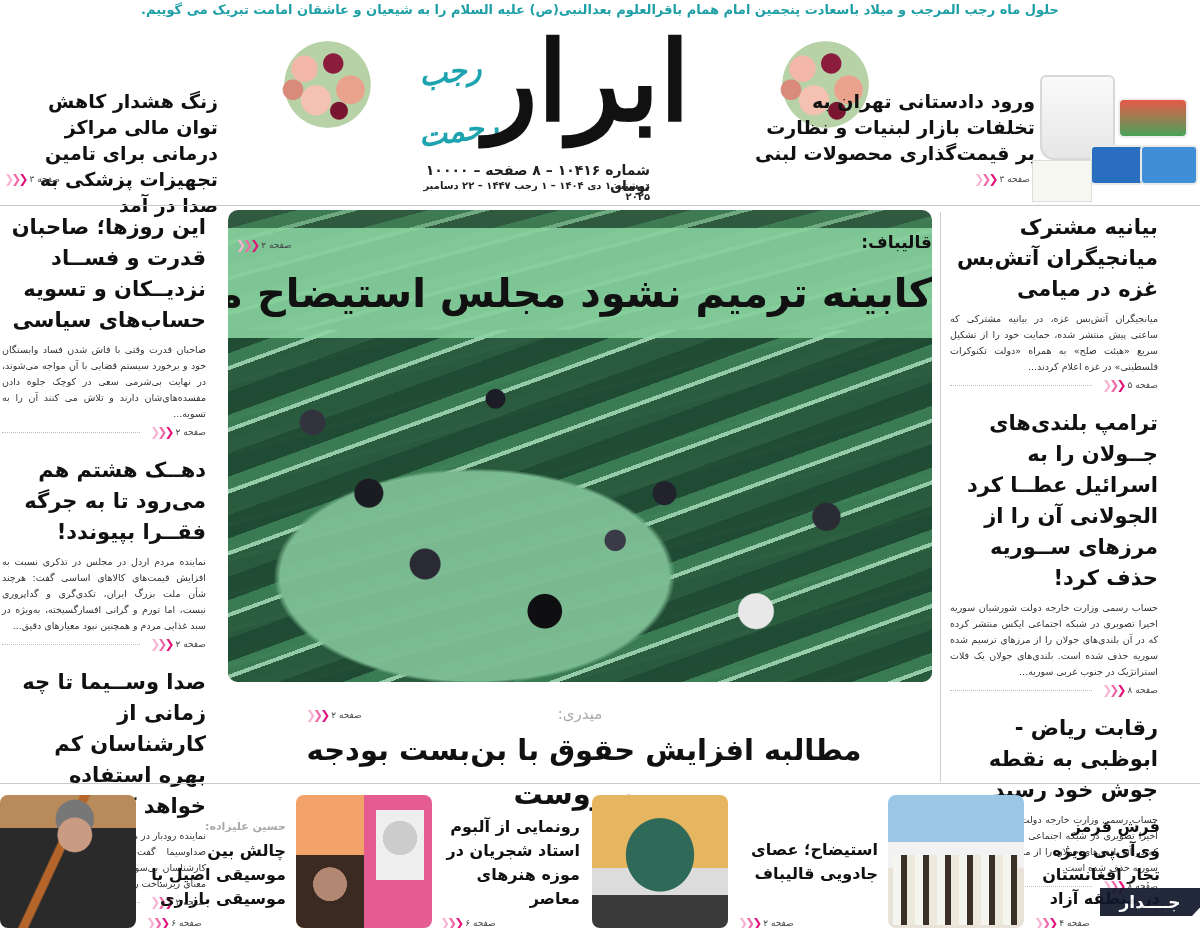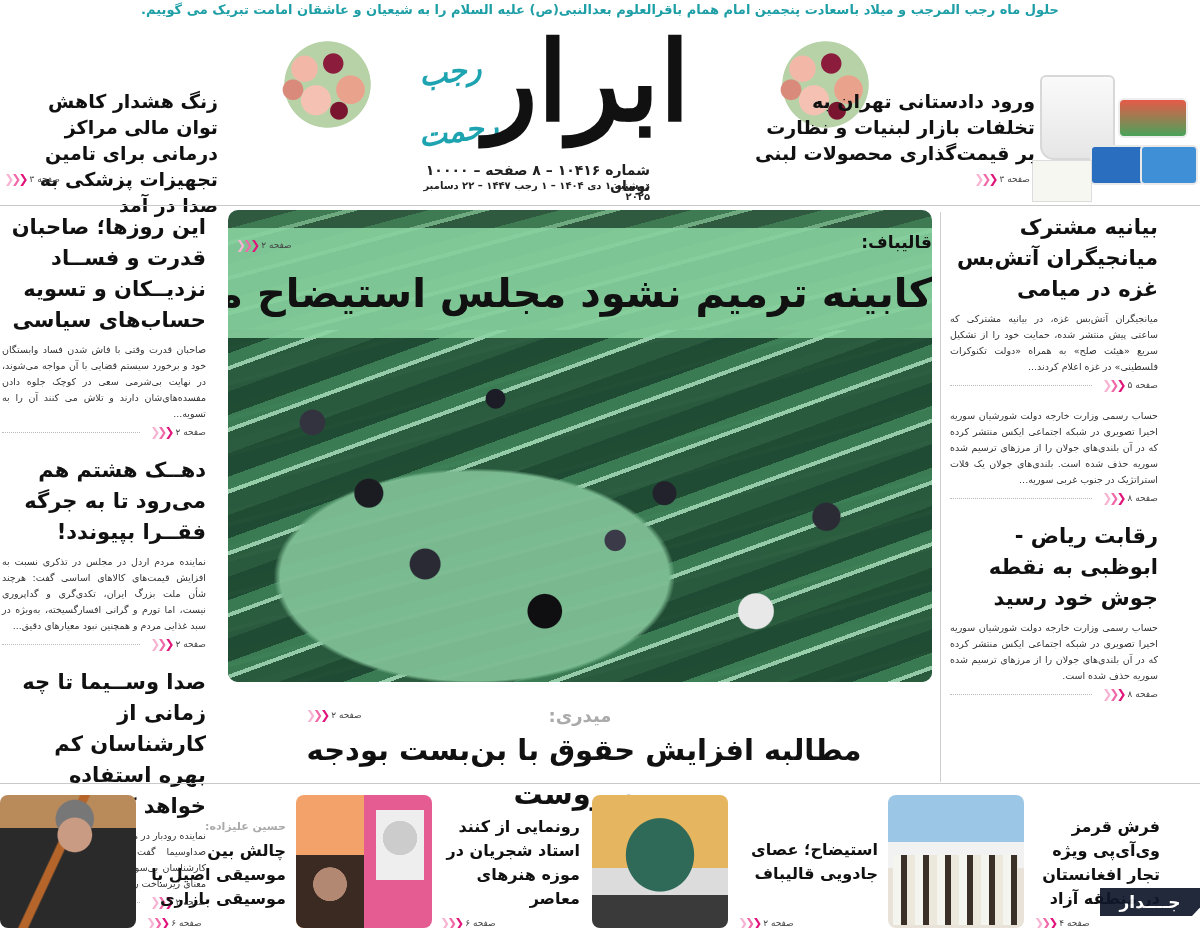--- a/index.html
+++ b/index.html
@@ -80,21 +80,21 @@
      radial-gradient(circle at 75% 85%, #e8e8e8 0 2.6%, transparent 2.8%),
      radial-gradient(circle at 85% 65%, #2b2b36 0 2%, transparent 2.2%),
      radial-gradient(circle at 12% 45%, #33333f 0 1.8%, transparent 2%),
      radial-gradient(circle at 38% 40%, #1c1c26 0 1.8%, transparent 2%); }
   .lead-band { position: absolute; left: 0; top: 18px; width: 100%; height: 110px; background: rgba(138, 212, 160, 0.88); }
   .lead-kicker { position: absolute; top: 22px; left: 0; width: 100%; text-align: right; font-size: 17px; font-weight: bold; color: #111; }
   .lead-title { position: absolute; top: 52px; left: 0; width: 100%; text-align: center; font-size: 40px; font-weight: bold; color: #111; line-height: 62px; letter-spacing: -1px; white-space: nowrap; }
   .lead-ref { position: absolute; top: 28px; left: 8px; }
 
   
-  .kicker2 { top: 705px; left: 480px; width: 200px; text-align: center; font-size: 18px; font-weight: bold; color: #aaa; }
+  .kicker2 { top: 705px; left: 480px; width: 200px; text-align: center; font-size: 15px; font-weight: normal; color: #aaa; }
   .ref2 { top: 708px; left: 306px; }
   .hl2 { top: 728px; left: 232px; width: 704px; text-align: center; font-size: 29px; font-weight: bold; line-height: 44px; }
 
   .div-bottom { top: 783px; left: 0; width: 1200px; }
 
   
   .tile-img { top: 795px; width: 136px; height: 133px; border-radius: 8px; overflow: hidden; }
   .tile-title { top: 815px; font-size: 16px; font-weight: bold; line-height: 24px; text-align: right; }
   .tile-kicker { font-size: 11px; font-weight: bold; color: #aaa; }
   .tile-ref { top: 916px; }
@@ -206,20 +206,21 @@
   <div class="story">
     <div class="story-title">بیانیه مشترک میانجیگران آتش‌بس غزه در میامی</div>
     <div class="story-body">میانجیگران آتش‌بس غزه، در بیانیه مشترکی که ساعتی پیش منتشر شده، حمایت خود را از تشکیل سریع «هیئت صلح» به همراه «دولت تکنوکرات فلسطینی» در غزه اعلام کردند...</div>
     <div class="page-ref">
       <span>صفحه ۵</span>
       <span class="chev"><span>❮</span><span class="c2">❮</span><span class="c3">❮</span></span>
       <span class="dotted"></span>
     </div>
   </div>
   <div class="story" style="margin-top:10px">
+    <div class="story-title">ترامپ بلندی‌های جــولان را به اسرائیل عطــا کرد الجولانی آن را از مرزهای ســوریه حذف کرد!</div>
     <div class="story-body">حساب رسمی وزارت خارجه دولت شورشیان سوریه اخیرا تصویری در شبکه اجتماعی ایکس منتشر کرده که در آن بلندی‌های جولان را از مرزهای ترسیم شده سوریه حذف شده است. بلندی‌های جولان یک فلات استراتژیک در جنوب غربی سوریه...</div>
     <div class="page-ref">
       <span>صفحه ۸</span>
       <span class="chev"><span>❮</span><span class="c2">❮</span><span class="c3">❮</span></span>
       <span class="dotted"></span>
     </div>
   </div>
   <div class="story" style="margin-top:10px">
     <div class="story-title">رقابت ریاض - ابوظبی به نقطه جوش خود رسید</div>
     <div class="story-body">حساب رسمی وزارت خارجه دولت شورشیان سوریه اخیرا تصویری در شبکه اجتماعی ایکس منتشر کرده که در آن بلندی‌های جولان را از مرزهای ترسیم شده سوریه حذف شده است.</div>
@@ -238,21 +239,21 @@
   <div class="tile-kicker">حسین علیزاده:</div>
   <div>چالش بین موسیقی اصیل با موسیقی بازاری</div>
 </div>
 <div class="abs page-ref tile-ref" style="left:146px;">
   <span>صفحه ۶</span>
   <span class="chev"><span>❮</span><span class="c2">❮</span><span class="c3">❮</span></span>
 </div>
 
 <div class="abs tile-img img-album"></div>
 <div class="abs tile-title" style="left:440px; width:140px;">
-  <div>رونمایی از کنند استاد شجریان در موزه هنرهای معاصر</div>
+  <div>رونمایی از آلبوم استاد شجریان در موزه هنرهای معاصر</div>
 </div>
 <div class="abs page-ref tile-ref" style="left:440px;">
   <span>صفحه ۶</span>
   <span class="chev"><span>❮</span><span class="c2">❮</span><span class="c3">❮</span></span>
 </div>
 
 <div class="abs tile-img img-chair"></div>
 <div class="abs tile-title" style="left:738px; width:140px; top:838px;">
   <div>استیضاح؛ عصای جادویی قالیباف</div>
 </div>

